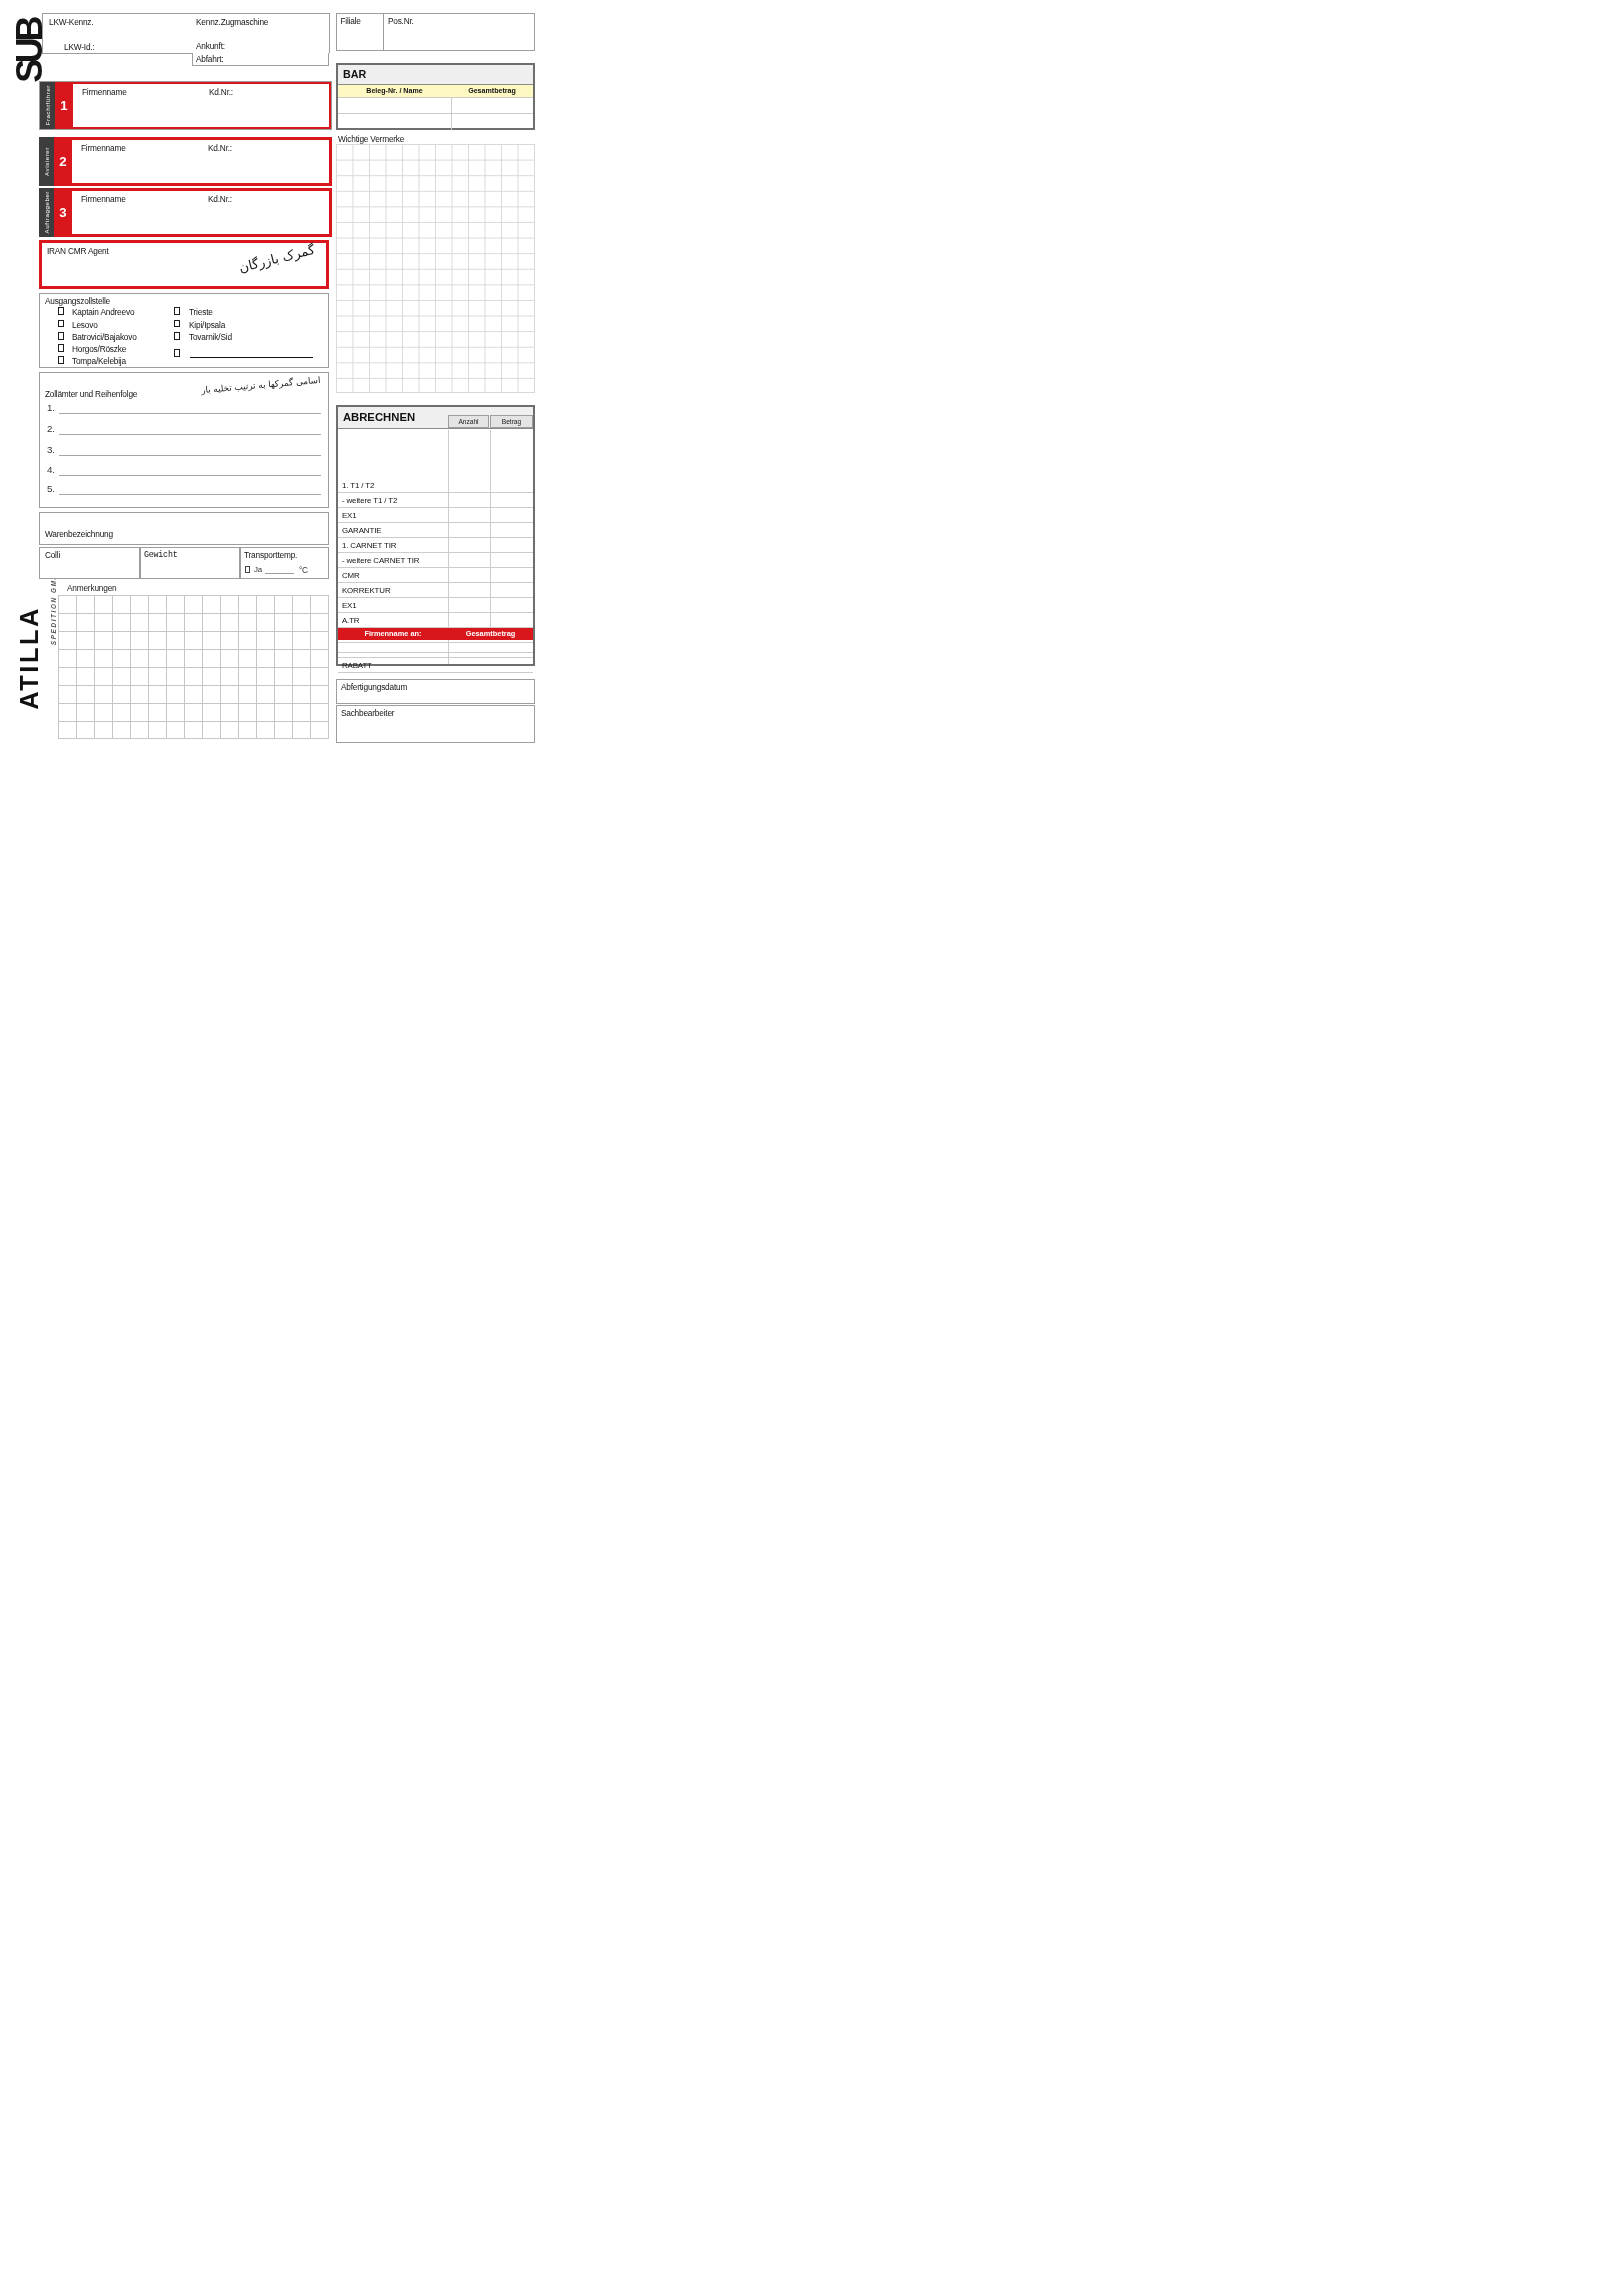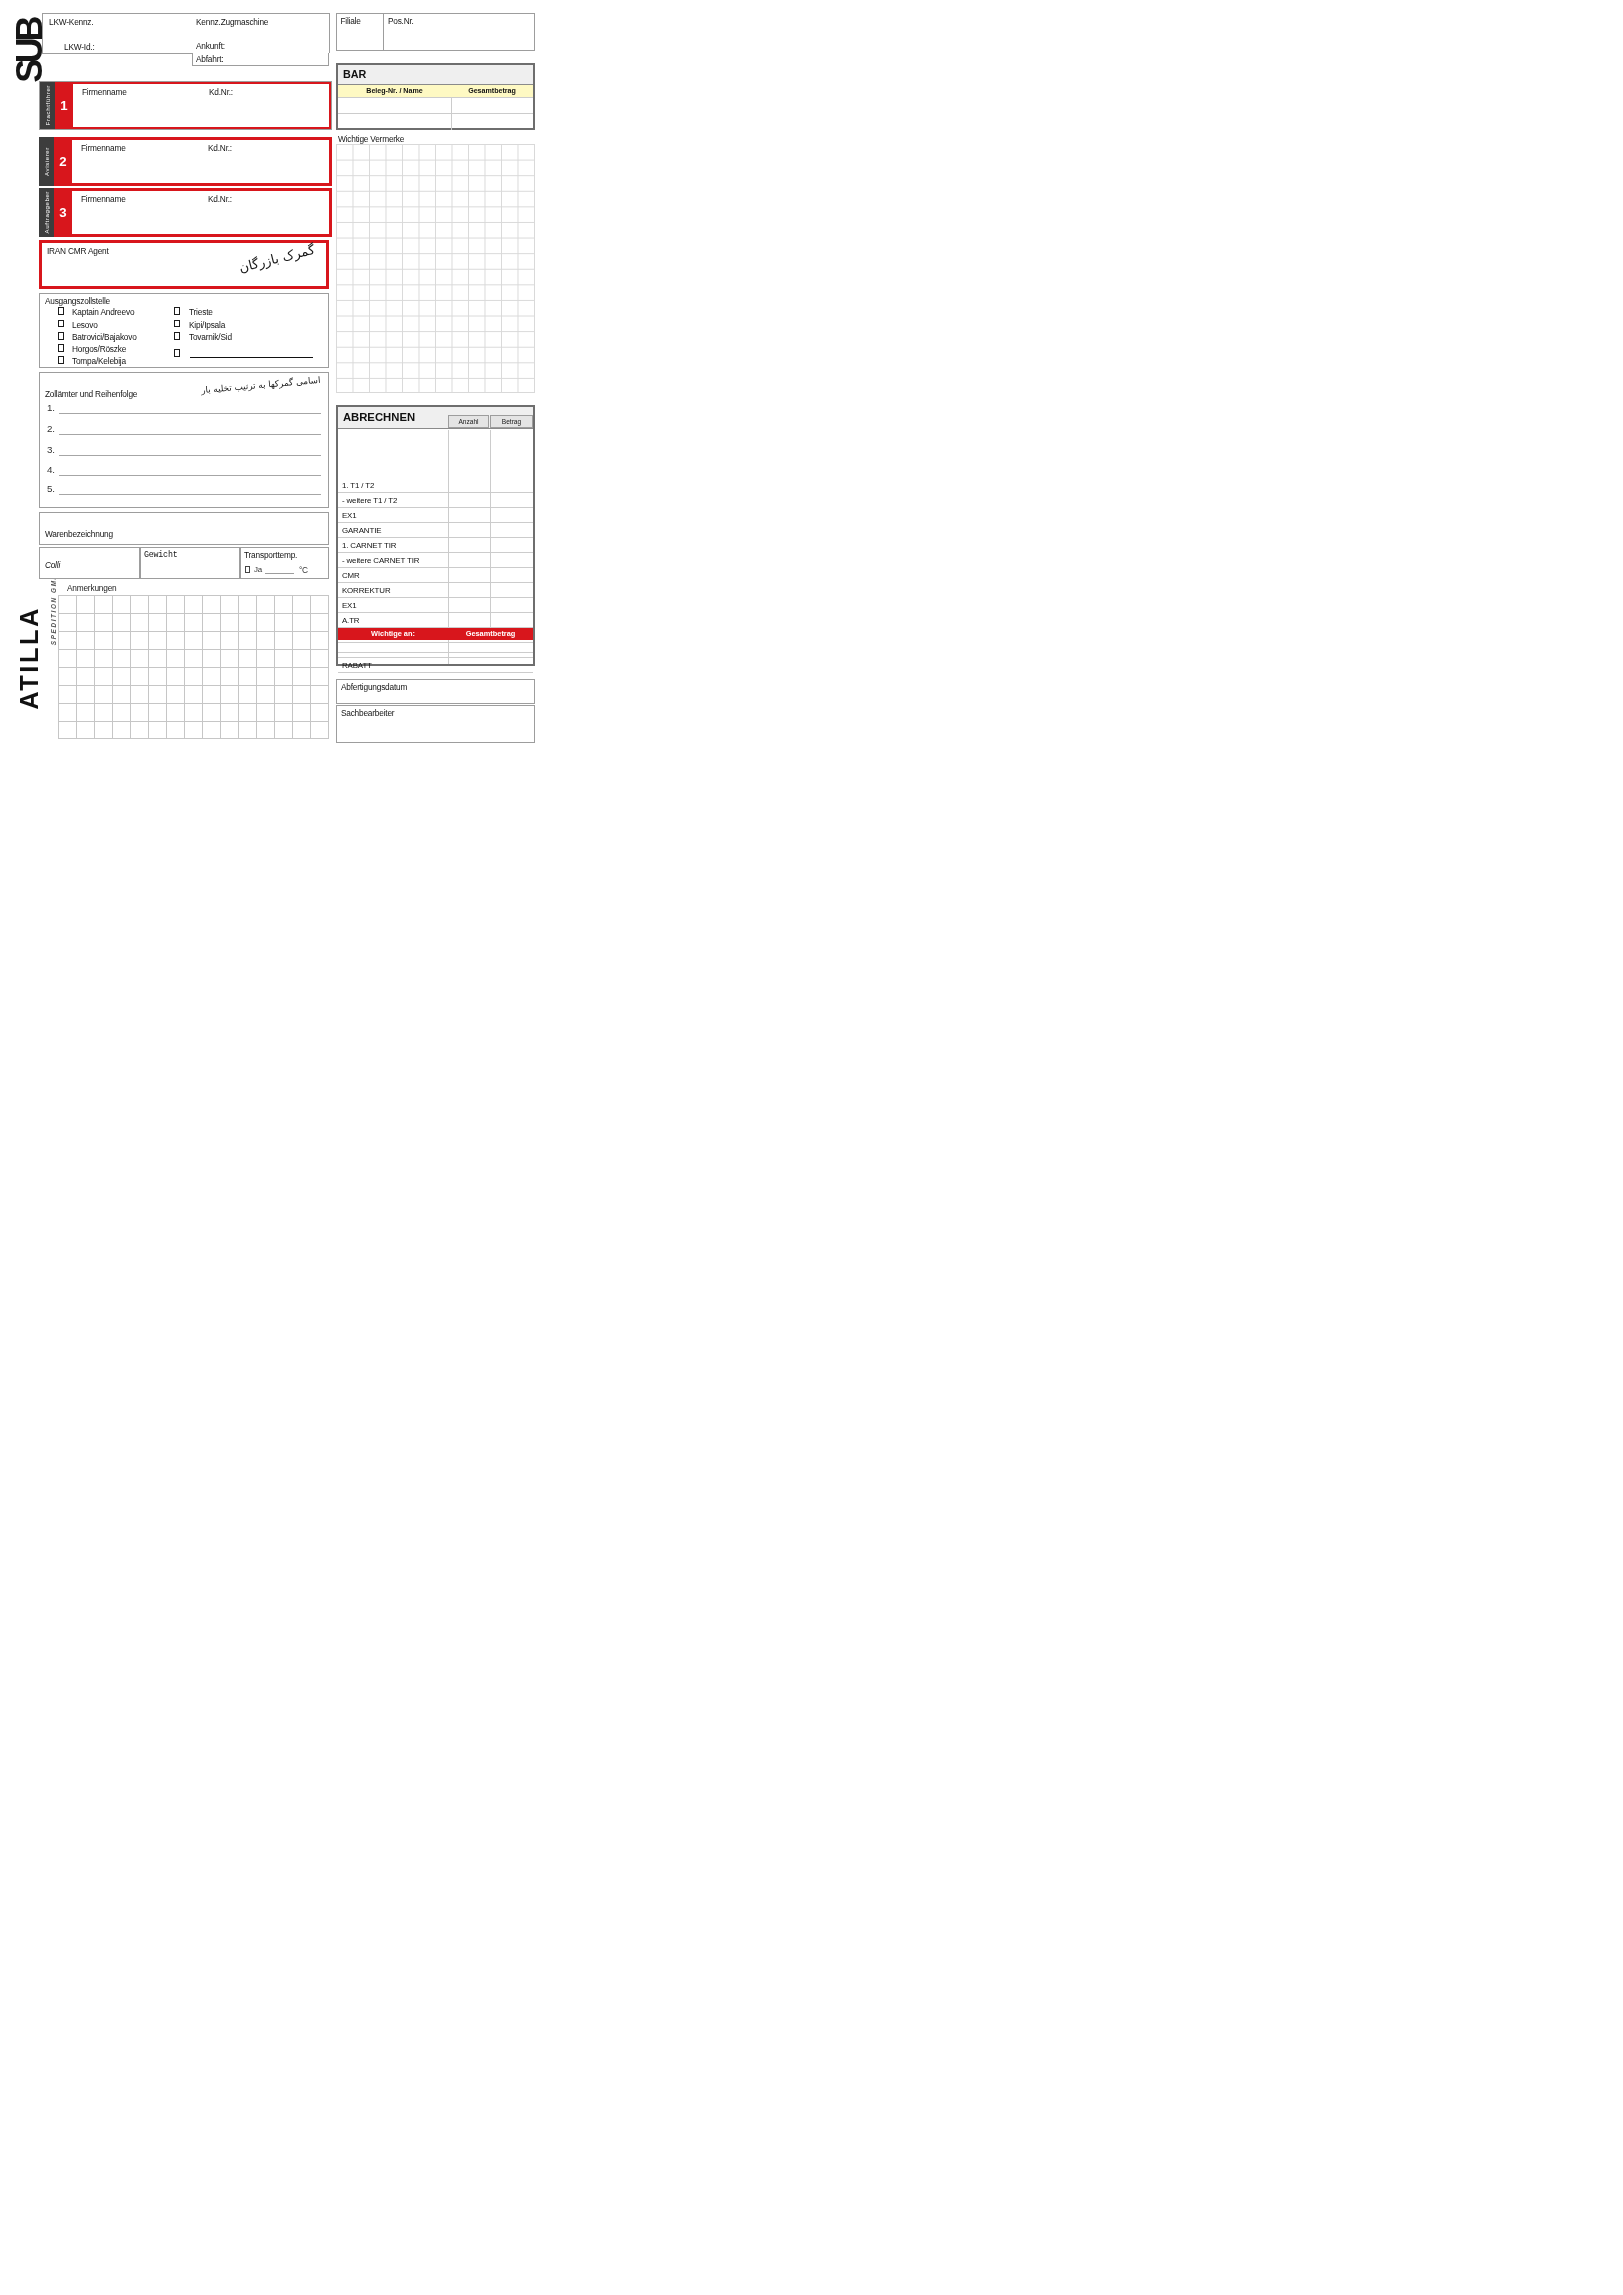--- a/index.html
+++ b/index.html
@@ -201,21 +201,21 @@
     <div class="numline" style="left:18.6px;top:111px;width:262px;height:9.8px;"></div>
   </div>
 
   <div class="box" style="left:39px;top:512px;width:290px;height:33px;">
     <span class="lbl" style="left:4.9px;top:16px;">Warenbezeichnung</span>
   </div>
 
   <div class="box" style="left:39px;top:547px;width:290px;height:32px;">
     <div class="divider-v" style="left:99px;top:0;bottom:0;width:1.5px;"></div>
     <div class="divider-v" style="left:199px;top:0;bottom:0;width:1.5px;"></div>
-    <span class="lbl" style="left:4.9px;top:12px;font-style:italic;">Colli</span>
+    <span class="lbl" style="left:4.9px;top:2px;">Colli</span>
     <span class="lbl" style="left:104px;top:2px;font-family:Liberation Mono, monospace;">Gewicht</span>
     <span class="lbl" style="left:204px;top:2px;">Transporttemp.</span>
     <div class="cb-sm" style="left:205px;top:17.7px;"></div>
     <span class="lbl" style="left:214px;top:17px;font-size:7.9px;color:#333;">Ja</span>
     <div style="position:absolute;left:225px;top:17.7px;width:28.5px;height:7.4px;border-bottom:1px solid #9d9d9d;"></div>
     <span class="lbl" style="left:259px;top:17px;color:#333;">°C</span>
   </div>
 
   <span class="lbl" style="left:67px;top:583px;color:#222;">Anmerkungen</span>
   <div class="grid-left"></div>
@@ -263,21 +263,21 @@
       <div class="abr-row">
           <span></span>
         </div>
       <div class="abr-row">
           <span>RABATT</span>
         </div>
     </div>
     <div class="abr-vdiv" style="left:110px;top:23px;height:198px;"></div>
     <div class="abr-vdiv" style="left:152px;top:23px;height:198px;"></div>
     <div class="abr-red">
-      <div class="r1">Wichtige an:</div>
+      <div class="r1">Firmenname an:</div>
       <div class="r2">Gesamtbetrag</div>
     </div>
     <div class="abr-bottom">
       <div class="sep"></div>
       <div class="vd"></div>
     </div>
   </div>
 
   <div class="box" style="left:336px;top:679px;width:199px;height:24.5px;">
     <span class="lbl" style="left:3.9px;top:2px;">Abfertigungsdatum</span>

